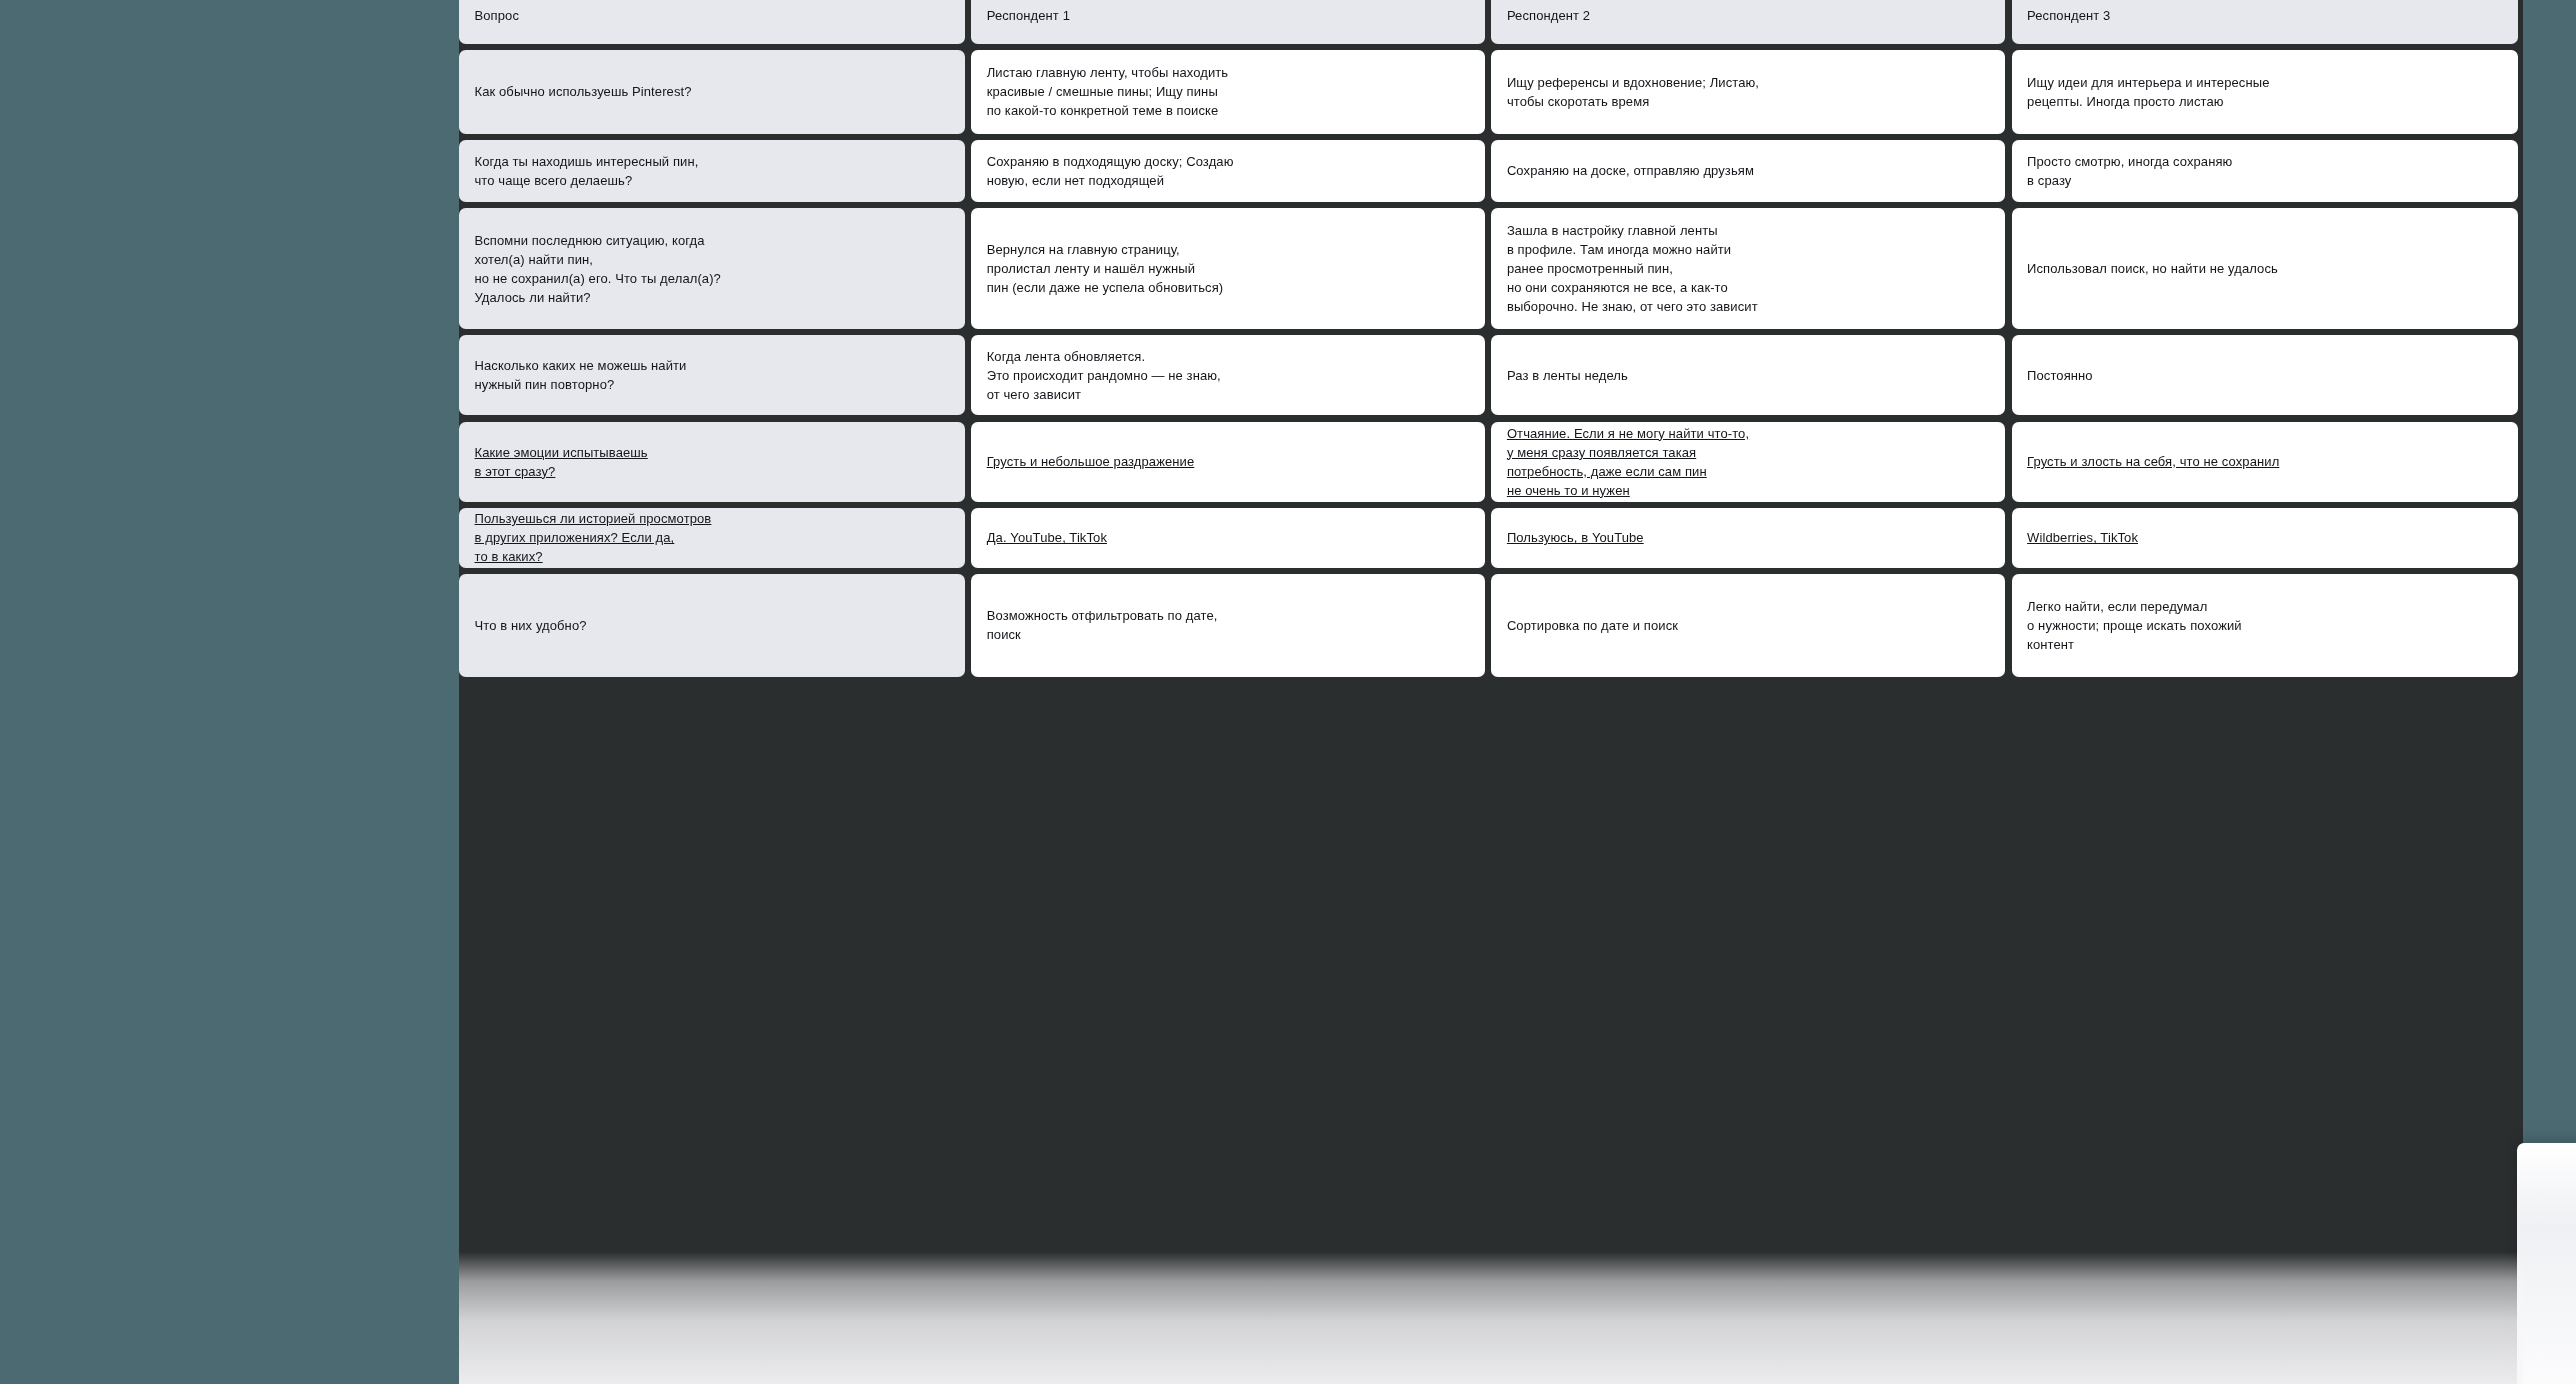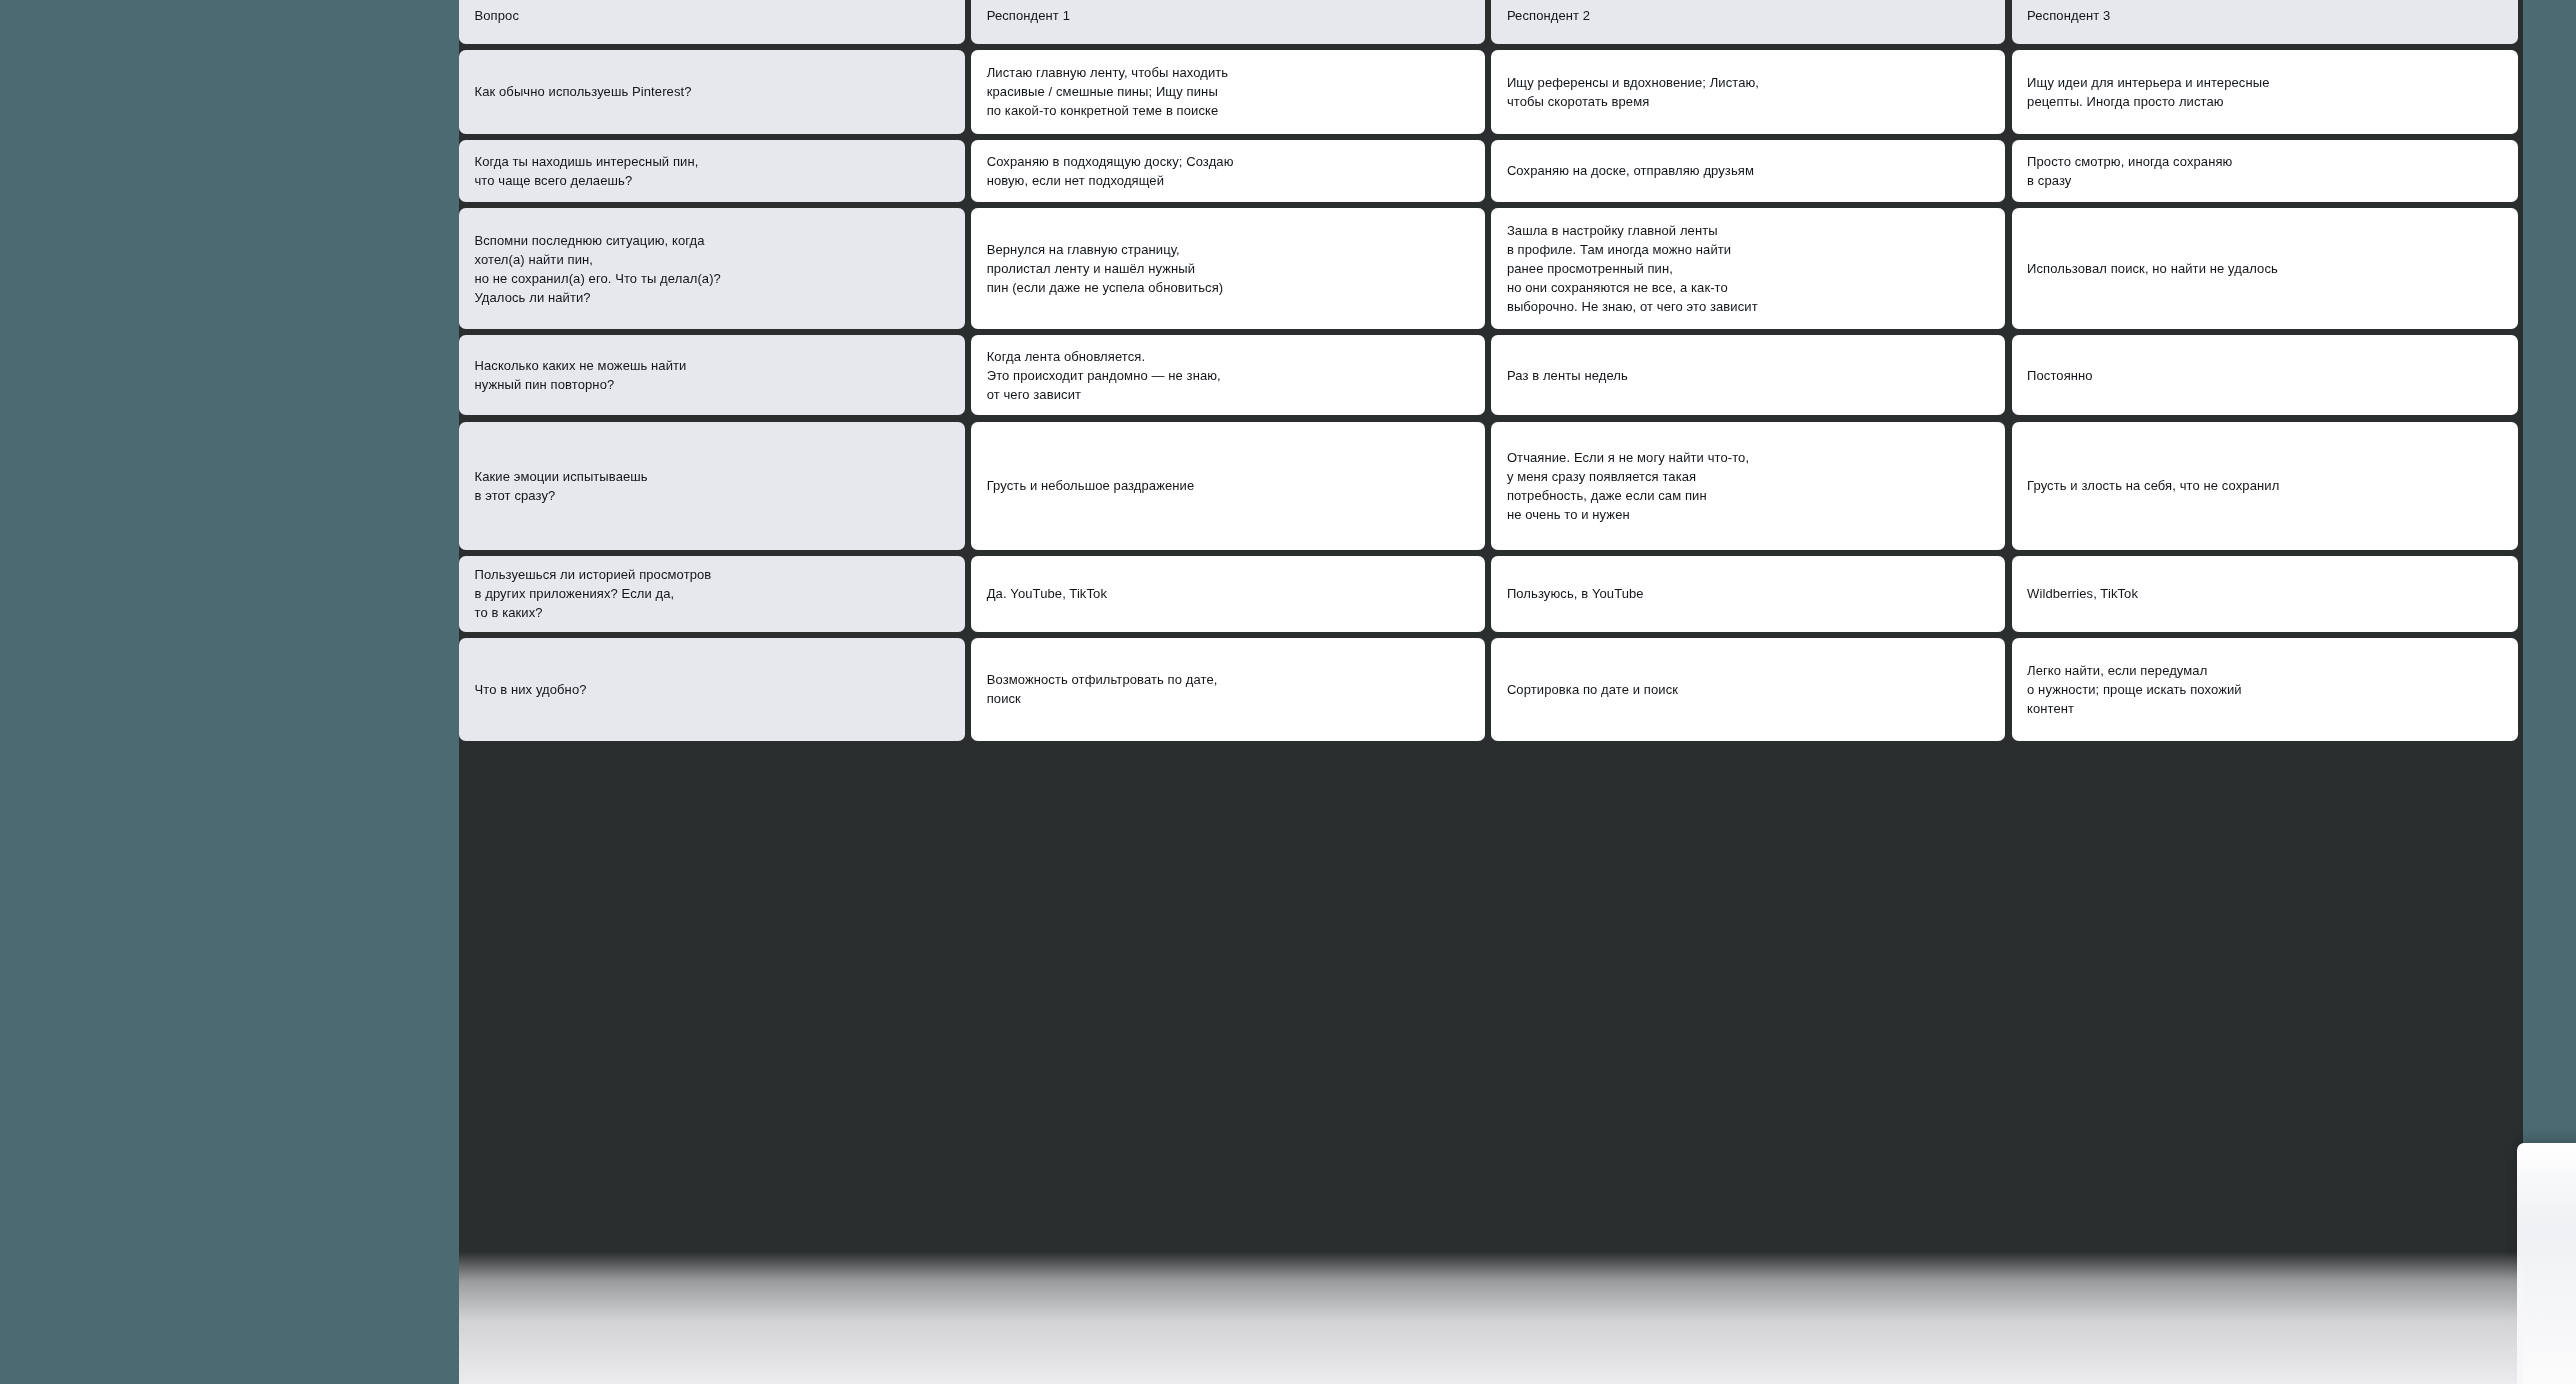--- a/index.html
+++ b/index.html
@@ -72,22 +72,22 @@
 
   .cell.q { background: #e7e7ee; }
   .cell.a { background: #ffffff; }
 
   
   .r-head .cell { height: 57px; }
   .r0 .cell { height: 84px; }
   .r1 .cell { height: 62px; }
   .r2 .cell { height: 121px; }
   .r3 .cell { height: 80px; }
-  .r4 .cell { height: 128px; }
-  .r5 .cell { height: 76px; }
+  .r4 .cell { height: 80px; text-decoration: underline; }
+  .r5 .cell { height: 60px; text-decoration: underline; }
   .r6 .cell { height: 103px; }
 
   .rowgroup {
     display: contents;
   }
 
   
   #fade {
     position: absolute;
     left: 459px;

